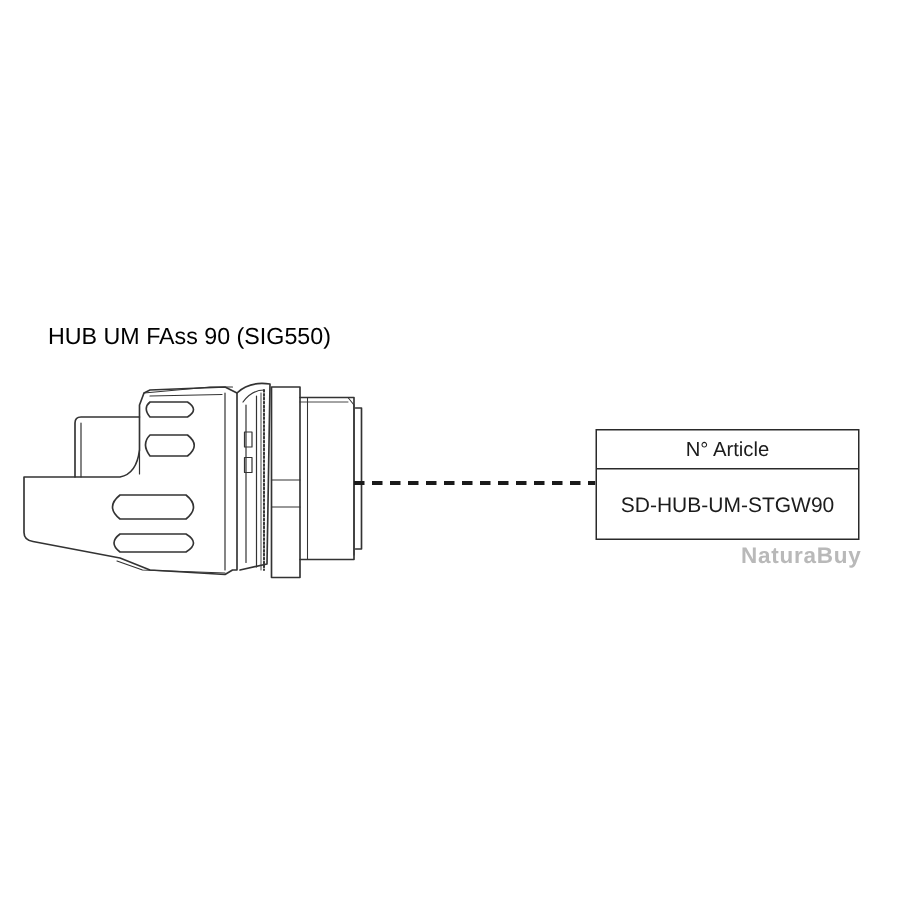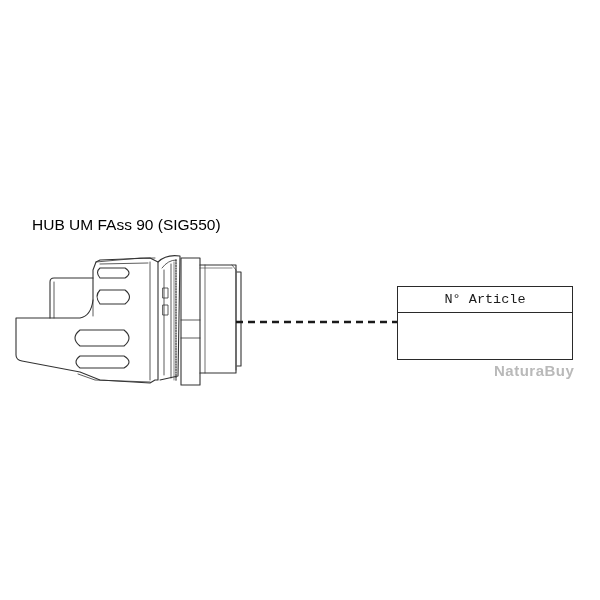--- a/index.html
+++ b/index.html
@@ -2,21 +2,21 @@
 <html><head>
   <meta charset="utf-8">
   <style>
     html, body { margin: 0; padding: 0; background: #ffffff; }
     body { width: 600px; height: 600px; position: relative; overflow: hidden;
            font-family: "Liberation Sans", sans-serif; color: #1a1a1a; }
     .title { position: absolute; left: 32px; top: 216px; font-size: 15.5px;
              letter-spacing: 0; white-space: nowrap; color: #000000; }
     .drawing { position: absolute; left: 0; top: 0; width: 600px; height: 600px; }
     .article-box { position: absolute; left: 397px; top: 286px; width: 176px; height: 74px;
-                   border: 1.6px solid #2a2a2a; box-sizing: border-box; background: #fff; font-family: Liberation Mono, monospace; }
+                   border: 1.6px solid #2a2a2a; box-sizing: border-box; background: #fff; }
     .article-head { height: 26px; border-bottom: 1.6px solid #2a2a2a; box-sizing: border-box;
                     display: flex; align-items: center; justify-content: center;
                     font-size: 13.5px; color: #1c1c1c; }
     .article-value { height: 46px; display: flex; align-items: center; justify-content: center;
                      font-size: 14px; color: #1c1c1c; }
     .watermark { position: absolute; left: 494px; top: 362px; font-size: 15px;
                  color: #b9b9b9; letter-spacing: 0.5px; white-space: nowrap; font-weight: bold; }
   </style>
 </head>
 <body>
@@ -63,15 +63,16 @@
     <path d="M232 265 L236 270 L236 370" stroke-width="0.7"></path>
     <path d="M237 272 L241 272 L241 366 L237 366"></path>
     <path d="M200 268 L232 268" stroke-width="0.6"></path>
   </g>
 
   <line x1="236" y1="322" x2="397" y2="322" stroke="#1a1a1a" stroke-width="2.6" stroke-dasharray="7 5"></line>
 </svg>
 
 <div class="article-box">
   <div class="article-head">N° Article</div>
+  <div class="article-value">SD-HUB-UM-STGW90</div>
 </div>
 
 <div class="watermark">NaturaBuy</div>
 
 </body></html>

